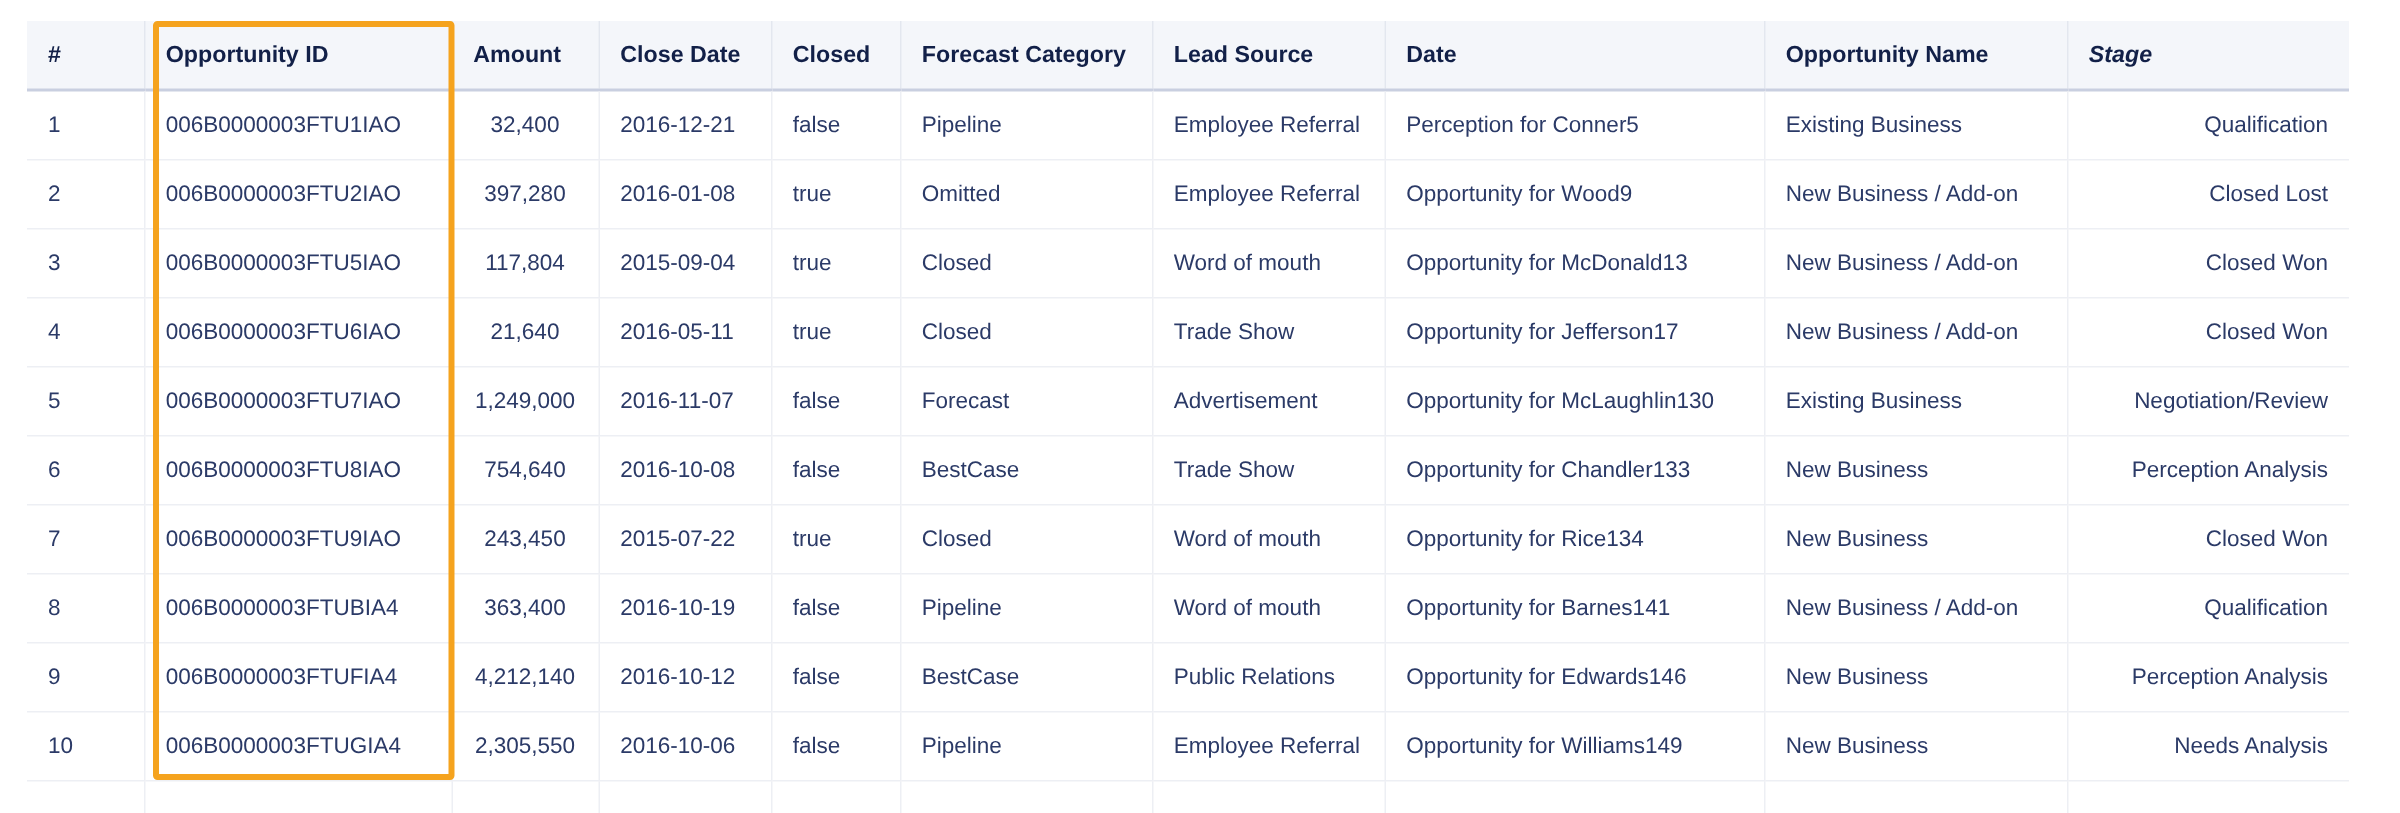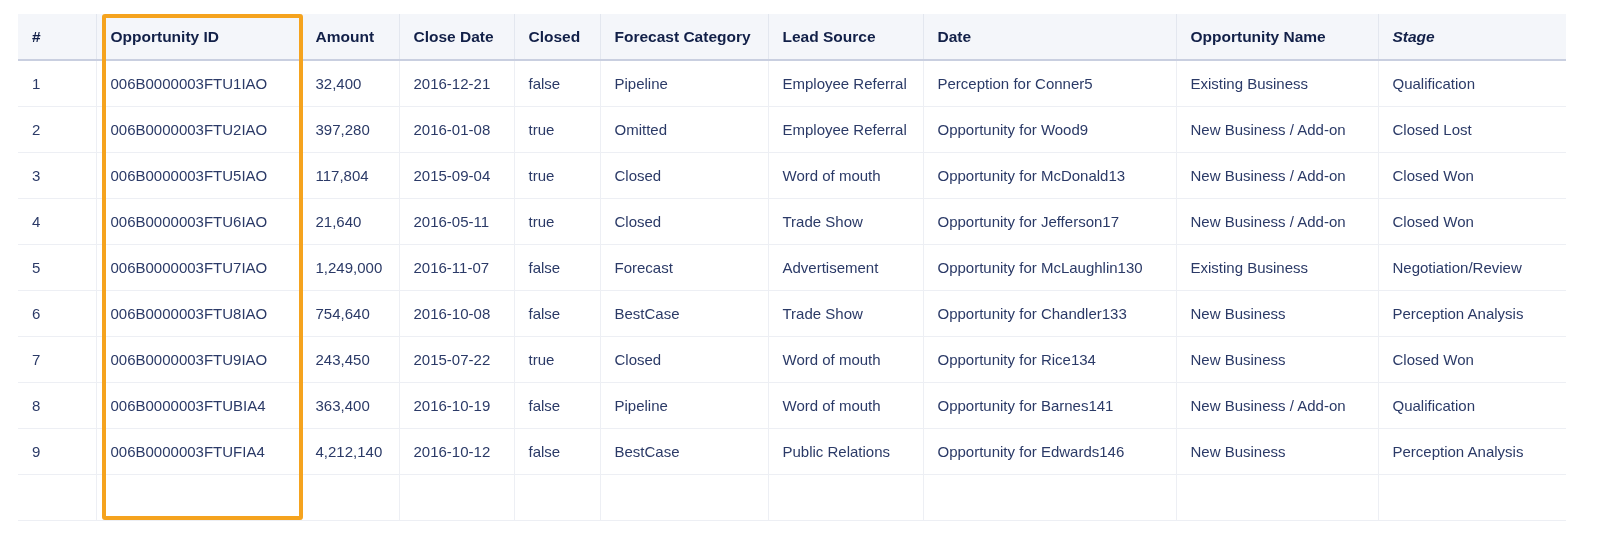--- a/index.html
+++ b/index.html
@@ -49,32 +49,32 @@
     font-size: 15px;
     font-weight: normal;
     height: 46px;
     padding: 0 14px;
     border-right: 1px solid #edeff4;
     border-bottom: 1px solid #edeff4;
     white-space: nowrap;
     overflow: hidden;
     vertical-align: middle;
   }
-  table.data-table tbody td:last-child { border-right: none; }
+  table.data-table tbody td:last-child { border-right: none; text-align: right; }
   .col-num      { width: 78px; }
   .col-oppid    { width: 205px; }
   .col-amount   { width: 98px; }
   .col-close    { width: 115px; }
   .col-closed   { width: 86px; }
   .col-forecast { width: 168px; }
   .col-lead     { width: 155px; }
   .col-name     { width: 253px; }
   .col-type     { width: 202px; }
   .col-stage    { width: 188px; }
-  .num-cell { text-align: left; }
+  .num-cell { text-align: center; }
   .highlight-box {
     position: absolute;
     left: 84px;
     top: 0px;
     width: 201px;
     height: 506px;
     border: 4px solid #f5a31e;
     border-radius: 3px;
     pointer-events: none;
     z-index: 5;
@@ -215,20 +215,32 @@
             <td class="num-cell">4,212,140</td>
             <td>2016-10-12</td>
             <td>false</td>
             <td>BestCase</td>
             <td>Public Relations</td>
             <td>Opportunity for Edwards146</td>
             <td>New Business</td>
             <td>Perception Analysis</td>
           </tr>
           <tr>
+            <td>10</td>
+            <td>006B0000003FTUGIA4</td>
+            <td class="num-cell">2,305,550</td>
+            <td>2016-10-06</td>
+            <td>false</td>
+            <td>Pipeline</td>
+            <td>Employee Referral</td>
+            <td>Opportunity for Williams149</td>
+            <td>New Business</td>
+            <td>Needs Analysis</td>
+          </tr>
+          <tr>
             <td></td>
             <td></td>
             <td class="num-cell"></td>
             <td></td>
             <td></td>
             <td></td>
             <td></td>
             <td></td>
             <td></td>
             <td></td>

